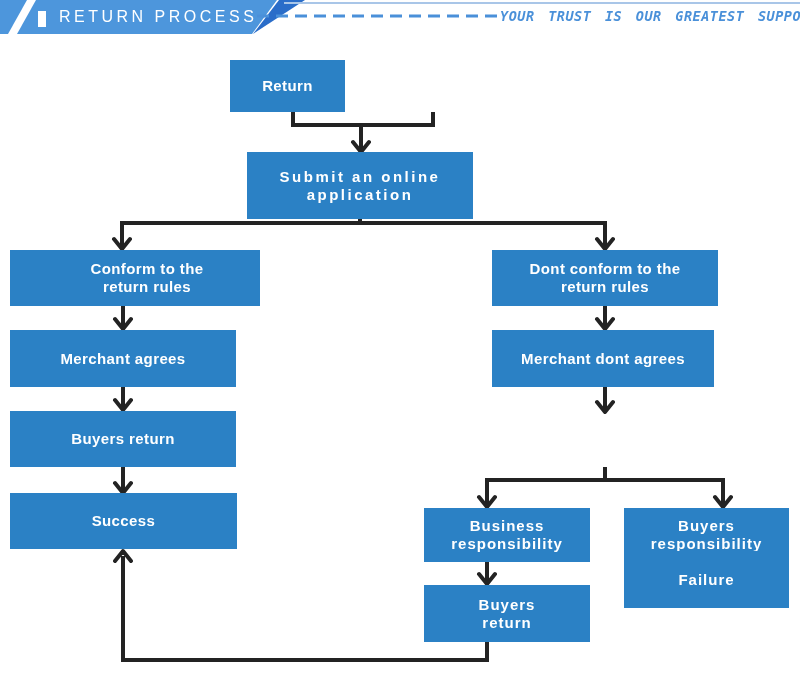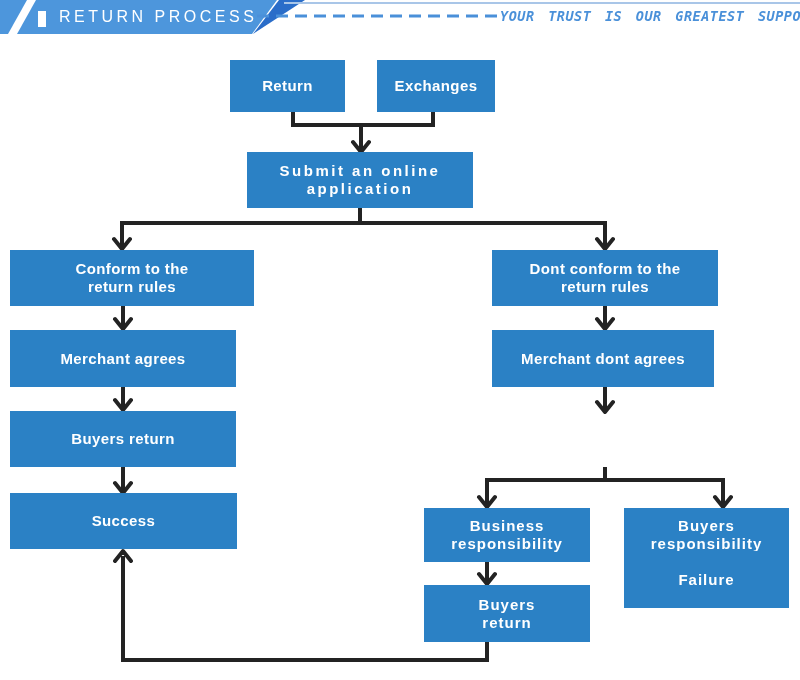--- a/index.html
+++ b/index.html
@@ -19,22 +19,22 @@
     font-size:13.5px;letter-spacing:0.5px;word-spacing:5px;white-space:nowrap;
   }
   .node{
     position:absolute;background:#2b81c5;color:#ffffff;
     display:flex;align-items:center;justify-content:center;text-align:center;
     font-weight:bold;font-size:15px;line-height:1.18;letter-spacing:0.4px;
   }
   .lbl{white-space:pre-line;}
   .n-return          {left:230px;top:60px;width:115px;height:52px;}
   .n-exchanges       {left:377px;top:60px;width:118px;height:52px;}
-  .n-submit          {left:247px;top:152px;width:226px;height:56px;letter-spacing:2.5px;}
-  .n-conform         {left:10px; top:250px;width:244px;height:56px;}
+  .n-submit          {left:247px;top:152px;width:226px;height:67px;letter-spacing:2.5px;}
+  .n-conform         {left:10px; top:250px;width:226px;height:56px;padding-left:24px;}
   .n-merchant-agrees {left:10px; top:330px;width:226px;height:57px;}
   .n-buyers-return   {left:10px; top:411px;width:226px;height:56px;}
   .n-success         {left:10px; top:493px;width:227px;height:56px;}
   .n-dont-conform    {left:492px;top:250px;width:226px;height:56px;}
   .n-merchant-dont   {left:492px;top:330px;width:222px;height:57px;}
   .n-platform        {left:492px;top:413px;width:226px;height:54px;color:#2a2a32;letter-spacing:2.5px;}
   .n-business-resp   {left:424px;top:508px;width:166px;height:54px;letter-spacing:1px;}
   .n-buyers-resp     {left:624px;top:508px;width:165px;height:54px;letter-spacing:1px;}
   .n-buyers-return-2 {left:424px;top:585px;width:166px;height:57px;letter-spacing:1px;}
   .n-failure         {left:624px;top:551px;width:165px;height:57px;letter-spacing:1px;}
@@ -78,23 +78,20 @@
     </g>
   </svg>
 
   <div class="title-marker"></div>
   <h1 class="page-title">RETURN PROCESS</h1>
   <div class="tagline">YOUR TRUST IS OUR GREATEST SUPPORT</div>
 
   <div class="node n-return">
     <span class="lbl">Return</span>
   </div>
-  <div class="node n-exchanges">
-    <span class="lbl">Exchanges</span>
-  </div>
   <div class="node n-submit">
     <span class="lbl">Submit an online
 application</span>
   </div>
   <div class="node n-conform">
     <span class="lbl">Conform to the
 return rules</span>
   </div>
   <div class="node n-merchant-agrees">
     <span class="lbl">Merchant agrees</span>

